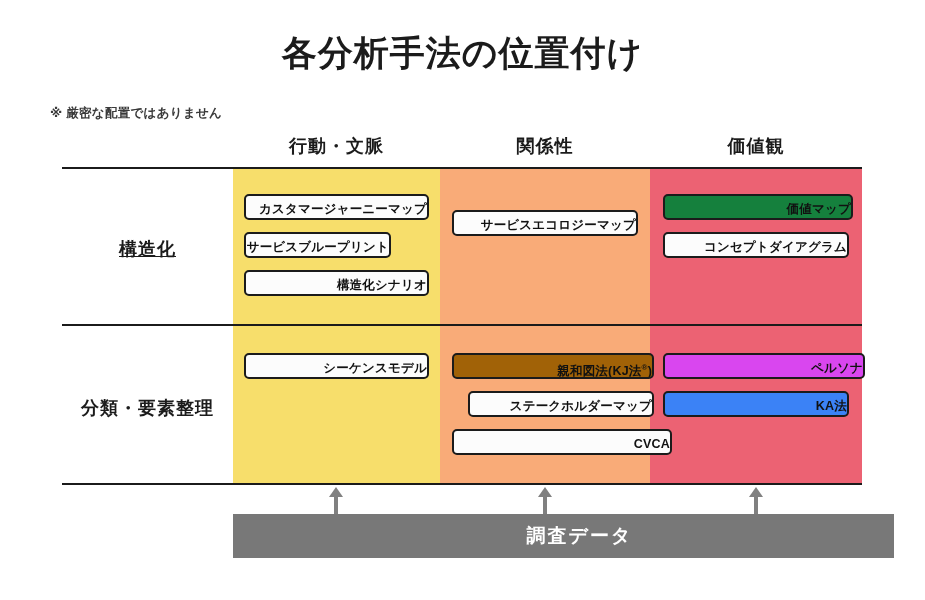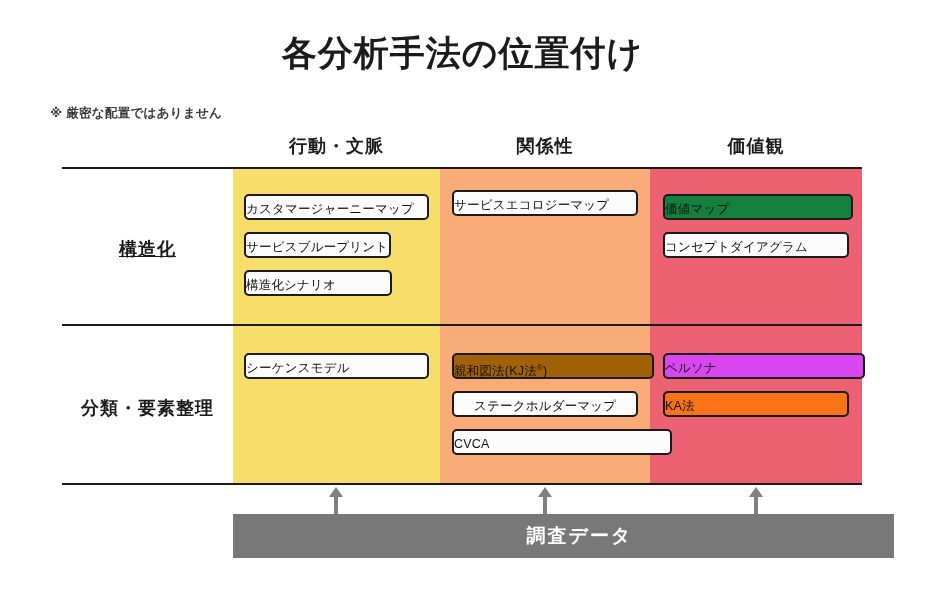--- a/index.html
+++ b/index.html
@@ -92,23 +92,23 @@
   .band-col-2 { left: 650px; width: 212px; }
 
   
   .method-box {
     position: absolute;
     height: 26px;
     line-height: 26px;
     background: #fcfcfc;
     border: 2px solid #1b1b1b;
     border-radius: 5px;
-    text-align: left;
+    text-align: right;
     font-size: 12.5px;
-    font-weight: normal;
+    font-weight: bold;
     color: #111111;
     letter-spacing: 0.2px;
     box-sizing: border-box;
     white-space: nowrap;
     overflow: hidden;
   }
   .method-box sup {
     font-size: 8px;
     vertical-align: super;
   }
@@ -180,30 +180,30 @@
 <div class="hrule" id="hrule-top" style="background: rgb(27, 27, 27);"></div>
 <div class="hrule" id="hrule-middle" style="background: rgb(27, 27, 27);"></div>
 <div class="hrule" id="hrule-bottom" style="background: rgb(27, 27, 27);"></div>
 
 <div class="row-label" id="row-label-0">構造化</div>
 <div class="row-label" id="row-label-1">分類・要素整理</div>
 
 <div id="method-box-layer">
     <div class="method-box" style="left: 244px; width: 185px; top: 194px; background: rgb(252, 252, 252); border-color: rgb(27, 27, 27);">カスタマージャーニーマップ</div>
     <div class="method-box" style="left: 244px; width: 147px; top: 232px; background: rgb(252, 252, 252); border-color: rgb(27, 27, 27);">サービスブループリント</div>
-    <div class="method-box" style="left: 244px; width: 148px; top: 270px; background: rgb(252, 252, 252); border-color: rgb(27, 27, 27);">構造化シナリオ</div>
-    <div class="method-box" style="left: 452px; width: 186px; top: 190px; background: rgb(252, 252, 252); border-color: rgb(27, 27, 27);">サービスエコロジーマップ</div>
+    <div class="method-box" style="left: 244px; width: 185px; top: 270px; background: rgb(252, 252, 252); border-color: rgb(27, 27, 27);">構造化シナリオ</div>
+    <div class="method-box" style="left: 452px; width: 186px; top: 210px; background: rgb(252, 252, 252); border-color: rgb(27, 27, 27);">サービスエコロジーマップ</div>
     <div class="method-box" style="left: 663px; width: 190px; top: 194px; background: #15803d; border-color: rgb(27, 27, 27);">価値マップ</div>
     <div class="method-box" style="left: 663px; width: 186px; top: 232px; background: rgb(252, 252, 252); border-color: rgb(27, 27, 27);">コンセプトダイアグラム</div>
     <div class="method-box" style="left: 244px; width: 185px; top: 353px; background: rgb(252, 252, 252); border-color: rgb(27, 27, 27);">シーケンスモデル</div>
     <div class="method-box" style="left: 452px; width: 202px; top: 353px; background: #a16207; border-color: rgb(27, 27, 27);">親和図法(KJ法<sup>®</sup>)</div>
-    <div class="method-box" style="left: 452px; width: 186px; top: 391px; background: rgb(252, 252, 252); border-color: rgb(27, 27, 27); padding-left: 20px;">ステークホルダーマップ</div>
+    <div class="method-box" style="left: 468px; width: 186px; top: 391px; background: rgb(252, 252, 252); border-color: rgb(27, 27, 27); padding-left: 20px;">ステークホルダーマップ</div>
     <div class="method-box" style="left: 452px; width: 220px; top: 429px; background: rgb(252, 252, 252); border-color: rgb(27, 27, 27);">CVCA</div>
     <div class="method-box" style="left: 663px; width: 202px; top: 353px; background: #d946ef; border-color: rgb(27, 27, 27);">ペルソナ</div>
-    <div class="method-box" style="left: 663px; width: 186px; top: 391px; background: #f97316; border-color: rgb(27, 27, 27);">KA法</div>
+    <div class="method-box" style="left: 663px; width: 186px; top: 391px; background: #3b82f6; border-color: rgb(27, 27, 27);">KA法</div>
   </div>
 
 <div class="arrow" id="arrow-0">
   <div class="head" style="border-bottom-color: rgb(128, 128, 128);"></div>
   <div class="shaft" style="background: rgb(128, 128, 128);"></div>
 </div>
 <div class="arrow" id="arrow-1">
   <div class="head" style="border-bottom-color: rgb(128, 128, 128);"></div>
   <div class="shaft" style="background: rgb(128, 128, 128);"></div>
 </div>

